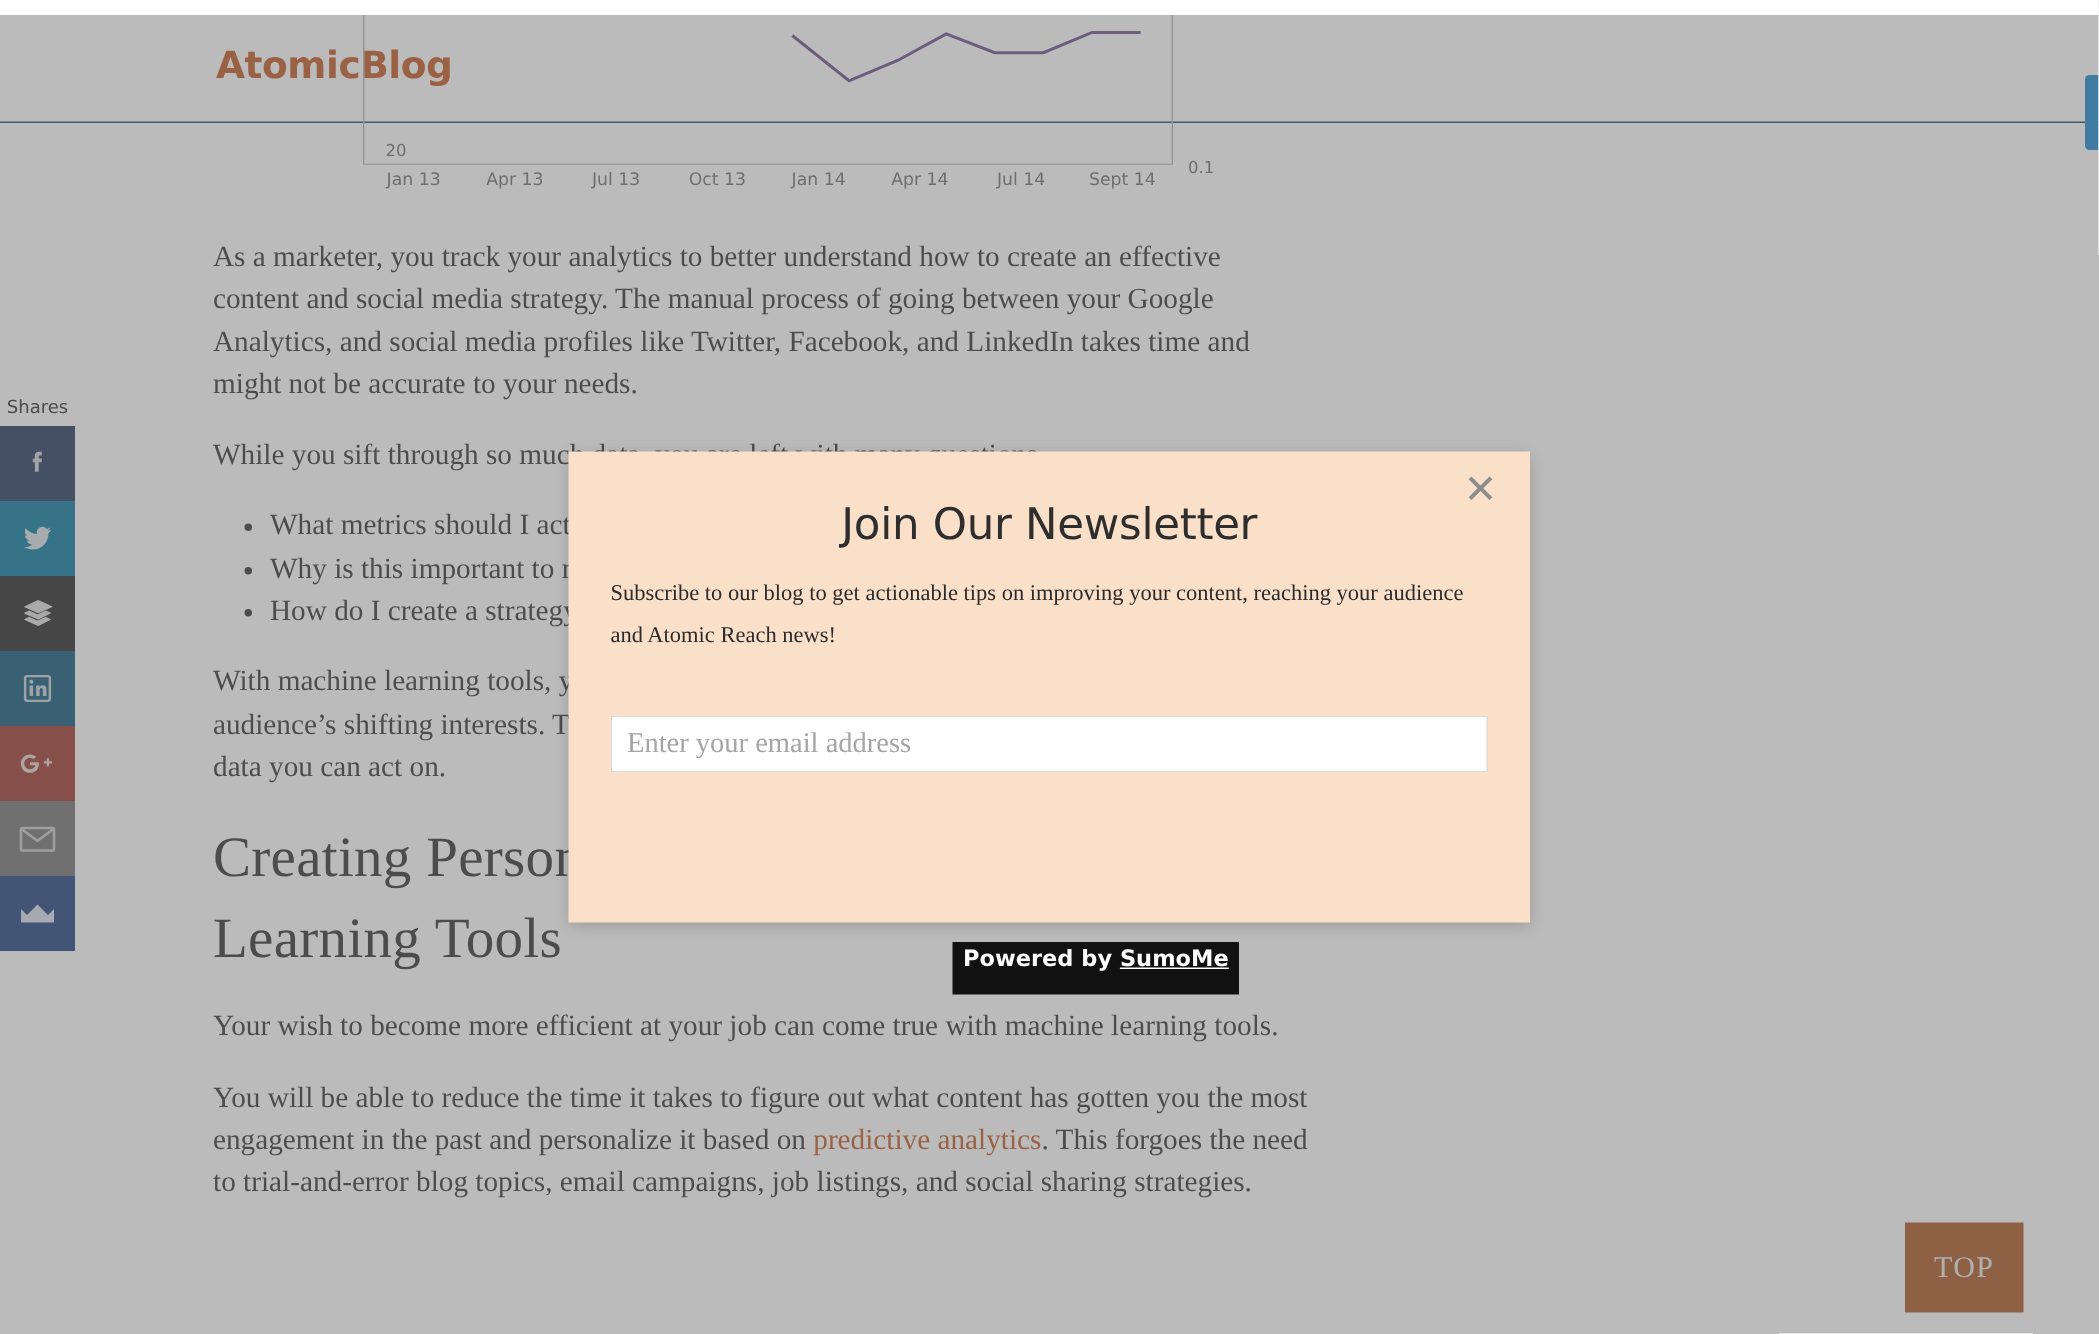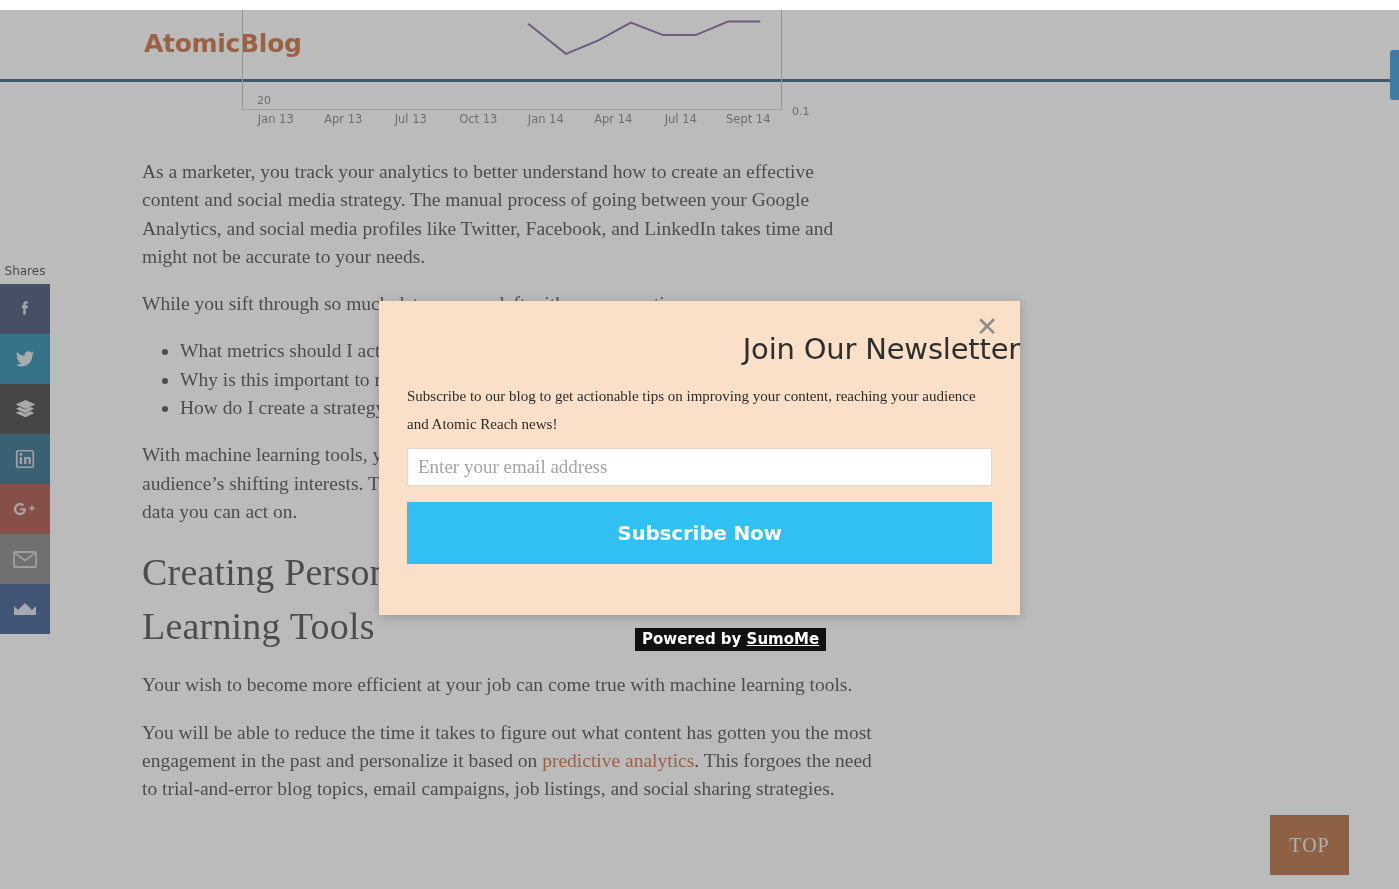--- a/index.html
+++ b/index.html
@@ -25,21 +25,21 @@
     overflow: hidden;
   }
 
   
   #site-header {
     position: absolute;
     left: 0; top: 0;
     width: 1399px;
     height: 72px;
     background: #ffffff;
-    border-bottom: 3px solid #0c4a6e;
+    border-bottom: 1px solid #0c4a6e;
     box-sizing: border-box;
   }
   #brand {
     position: absolute;
     left: 144px;
     top: 19px;
     font-family: "DejaVu Sans", sans-serif;
     font-weight: bold;
     font-size: 25px;
     letter-spacing: -0.3px;
@@ -247,35 +247,35 @@
     line-height: 28px;
     color: #8d8d8d;
     text-align: center;
     cursor: pointer;
   }
   #modal-title {
     font-family: "DejaVu Sans", sans-serif;
     font-size: 29px;
     font-weight: normal;
     color: #2e2e2e;
-    text-align: right;
+    text-align: center;
     margin: 0;
     padding: 31px 0 0 0;
     letter-spacing: -0.2px;
   }
   #modal-sub {
     font-family: "Liberation Serif", serif;
     font-size: 15px;
     line-height: 28px;
     color: #2b2b2b;
     margin: 16px 28px 0 28px;
   }
   #email-input {
     display: block;
-    margin: 10px 28px 0 28px;
+    margin: 39px 28px 0 28px;
     width: 585px;
     height: 38px;
     box-sizing: border-box;
     background: #ffffff;
     border: 1px solid #e6d7cb;
     font-family: "Liberation Serif", serif;
     font-size: 19px;
     color: #9a9a9a;
     padding: 0 10px;
     outline: none;
@@ -297,21 +297,21 @@
   }
   #powered-badge {
     position: absolute;
     left: 635px;
     top: 628px;
     background: #111111;
     color: #ffffff;
     font-family: "DejaVu Sans", sans-serif;
     font-size: 15px;
     font-weight: bold;
-    padding: 2px 7px 3px 7px;
+    padding: 2px 7px 15px 7px;
     z-index: 130;
   }
   #powered-badge span { text-decoration: underline; }
 
   
   #top-strip {
     position: absolute;
     left: 0; top: 0;
     width: 1399px;
     height: 10px;
@@ -442,18 +442,17 @@
   <div id="top-button">TOP</div>
 </div>
 
 <div id="dim-overlay"></div>
 
 <div id="newsletter-modal">
   <div id="modal-close">✕</div>
   <h2 id="modal-title">Join Our Newsletter</h2>
   <p id="modal-sub">Subscribe to our blog to get actionable tips on improving your content, reaching your audience and Atomic Reach news!</p>
   <input id="email-input" type="text" placeholder="Enter your email address" style="">
-  <button id="subscribe-button">Subscribe Now</button>
 </div>
 
 <div id="powered-badge">Powered by <span>SumoMe</span></div>
 
 <div id="top-strip"></div>
 
 </body></html>

